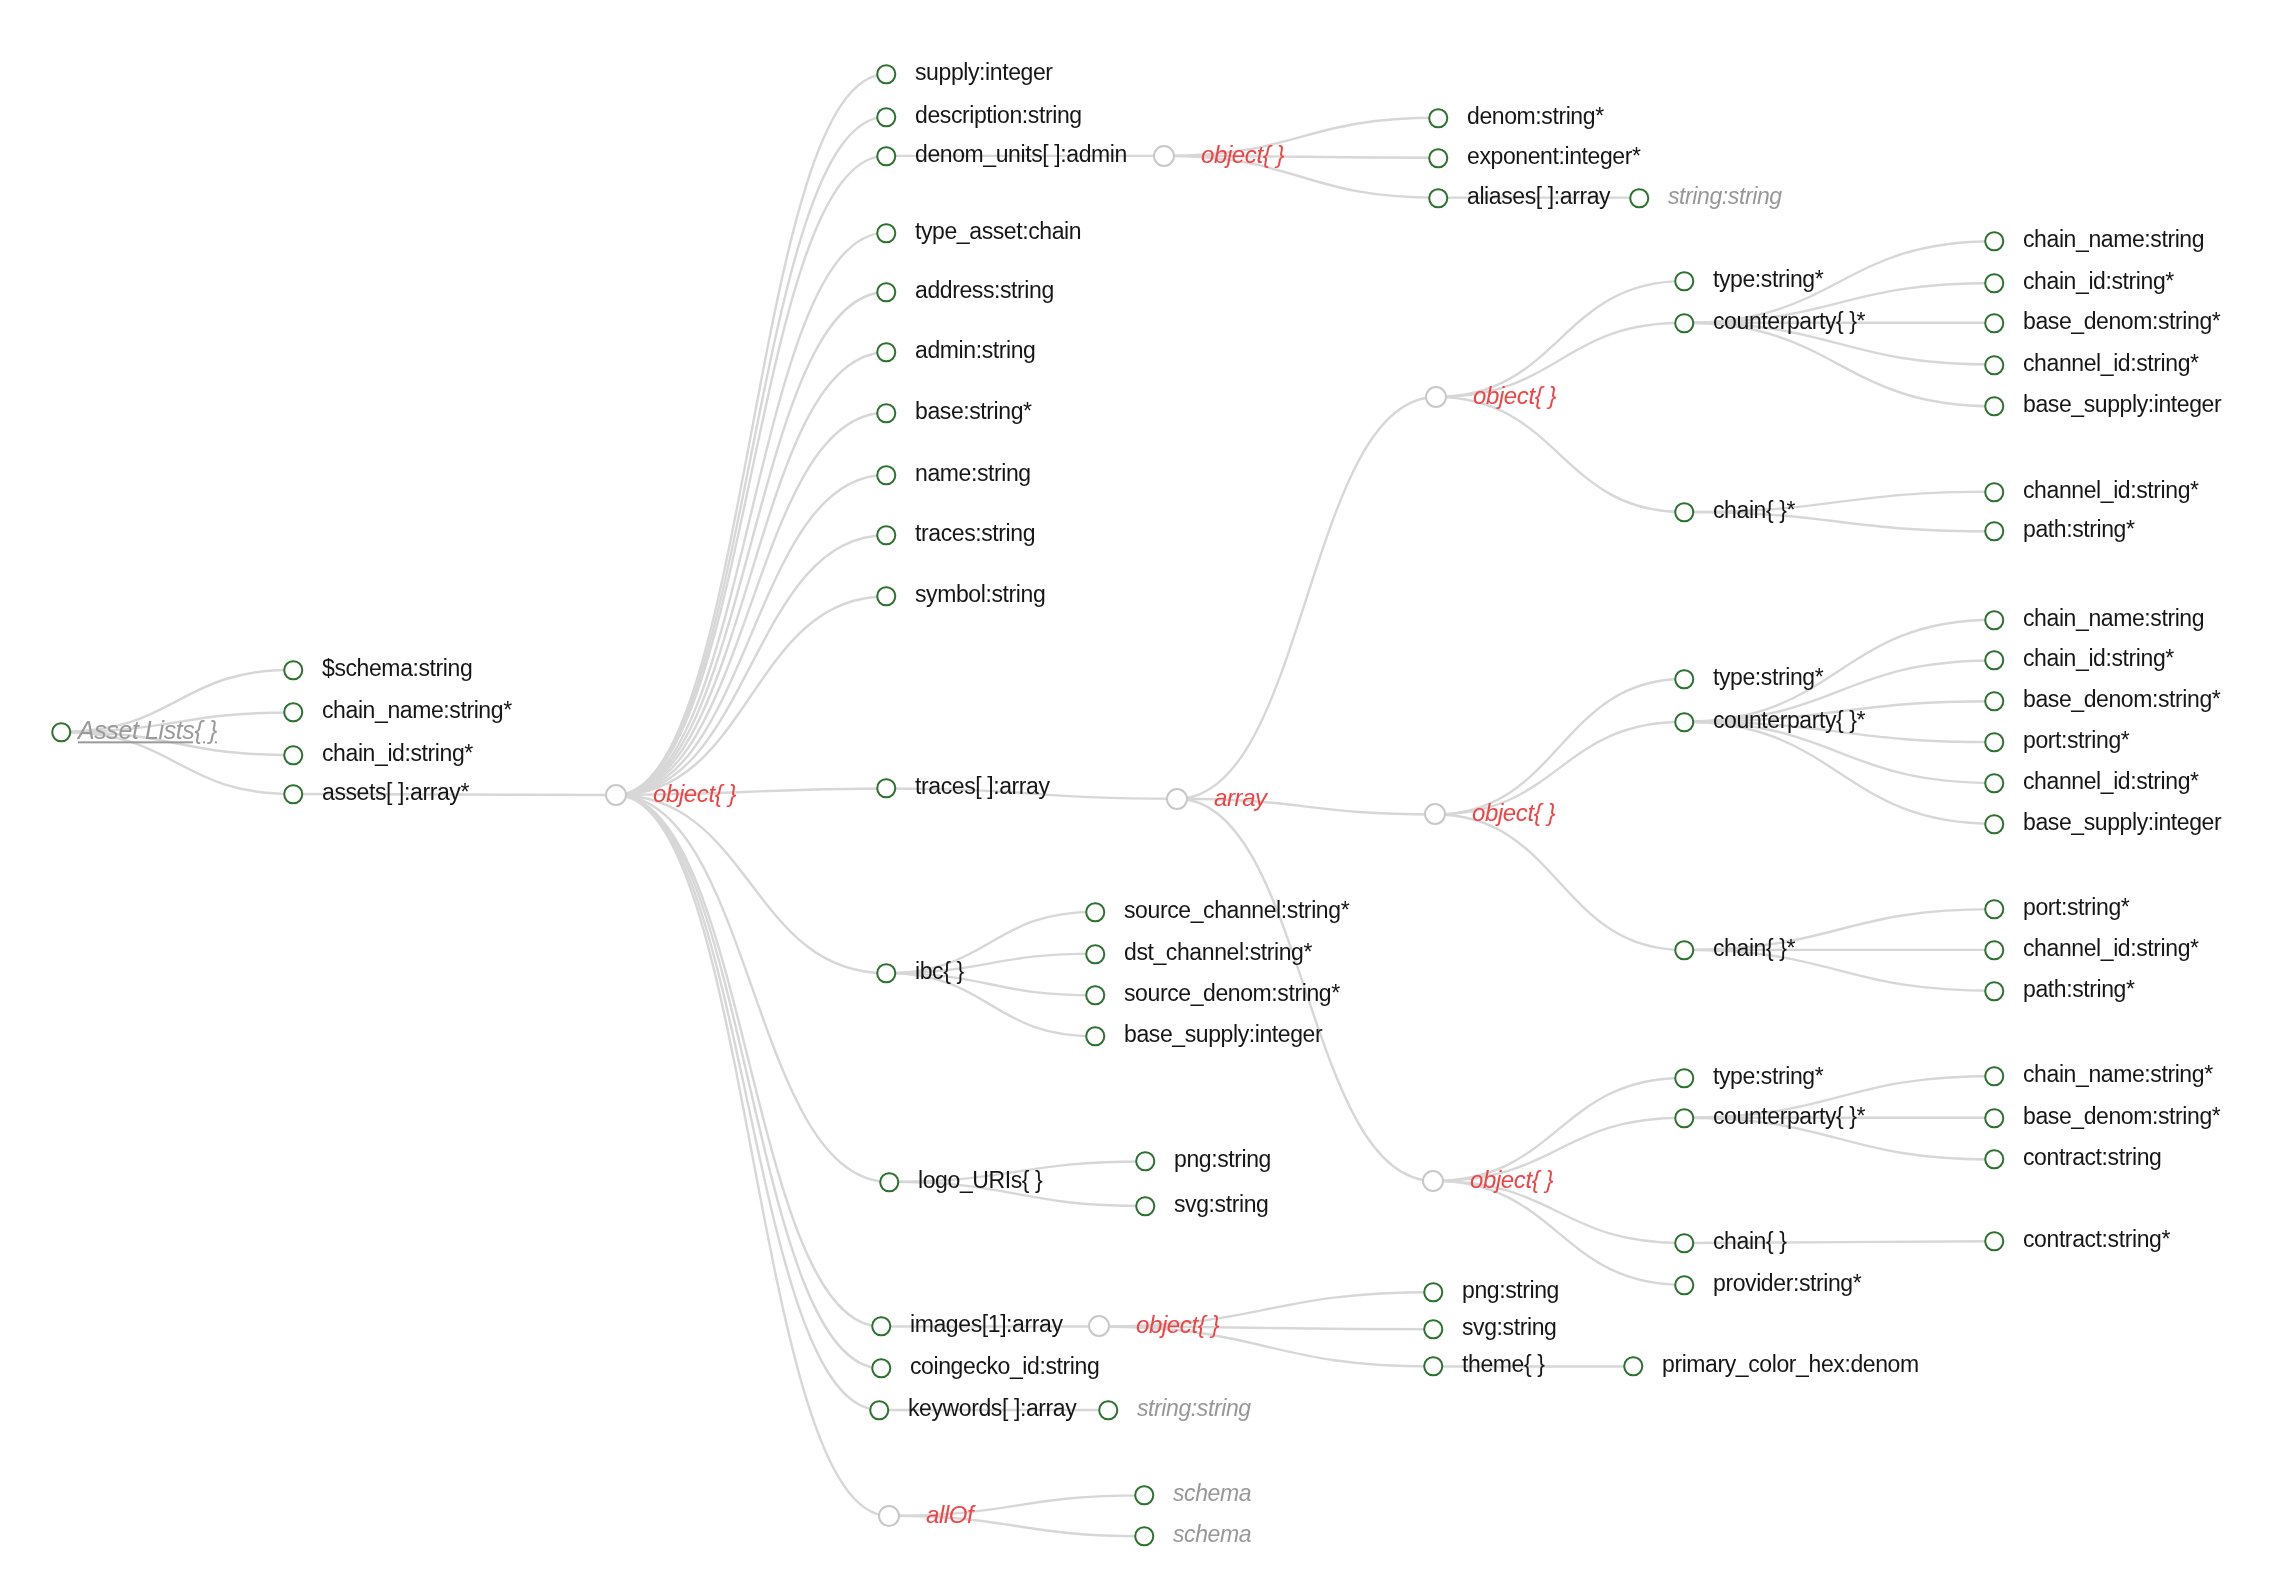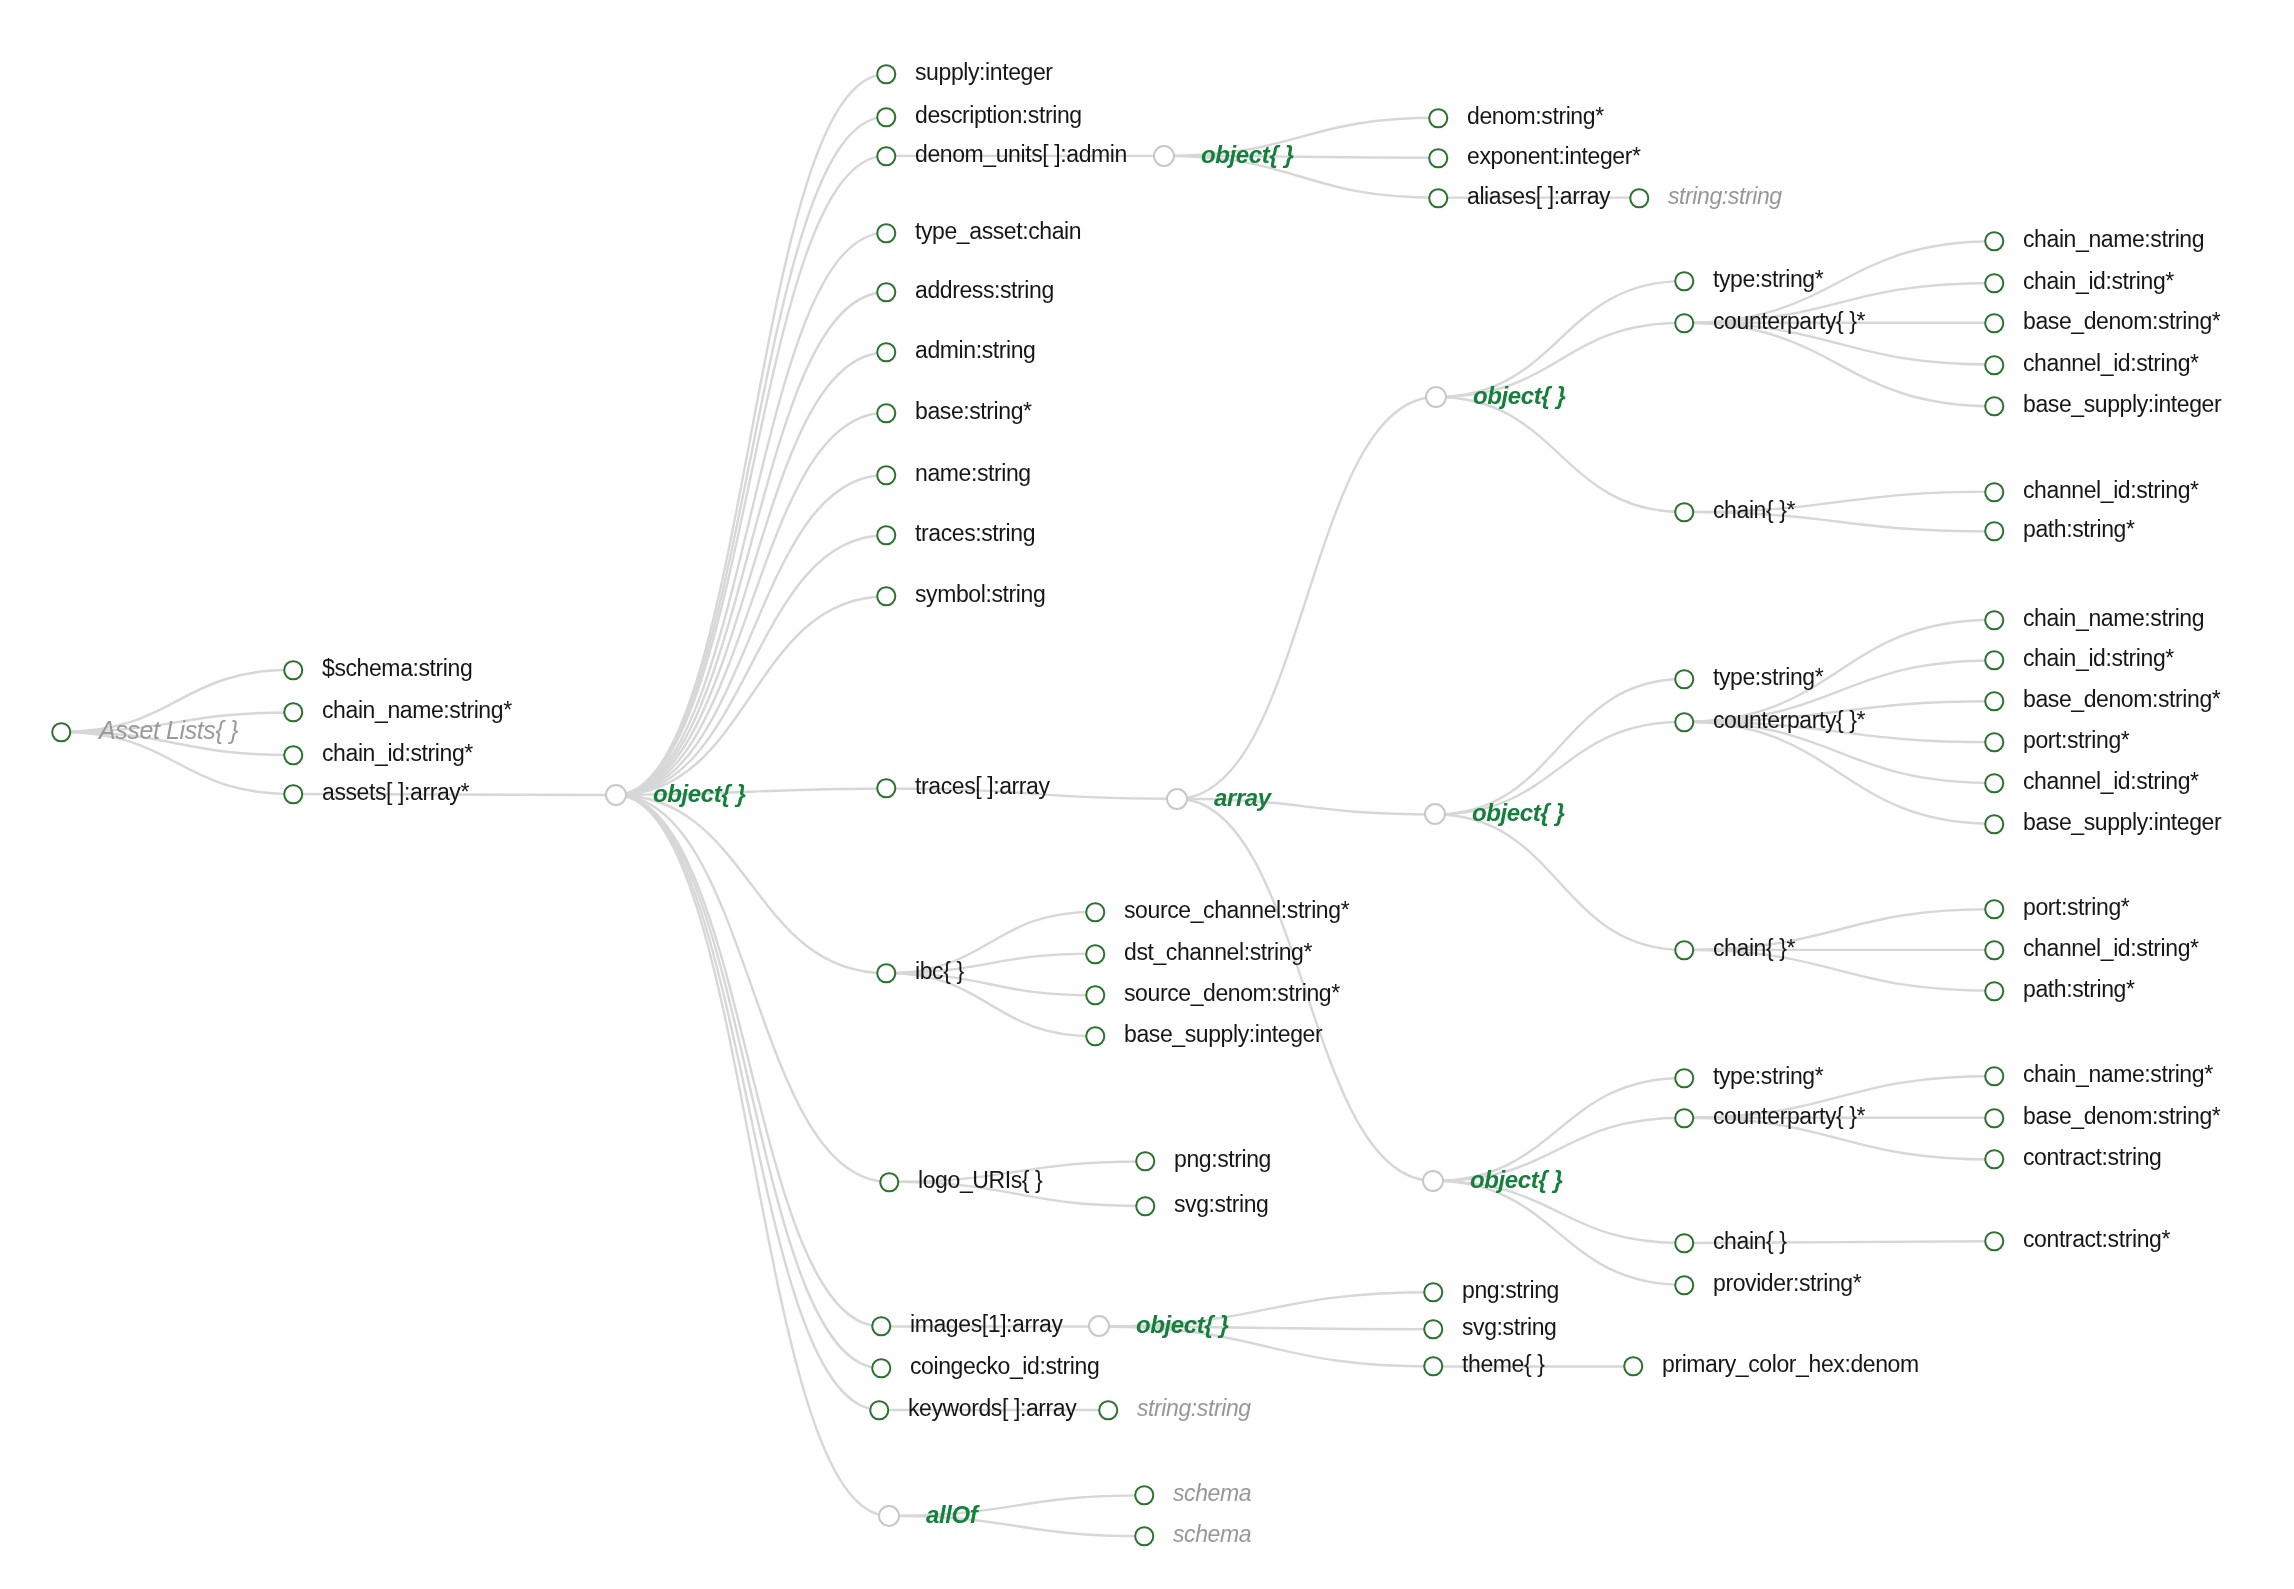--- a/index.html
+++ b/index.html
@@ -24,27 +24,27 @@
     width:22px;height:22px;border:2.8px solid #c8c8c8;
   }
   .node .label{
     position:absolute;left:29px;top:0;
     transform:translateY(-54%);
     white-space:nowrap;
     font-size:23px;letter-spacing:-0.4px;
     color:#161616;
   }
   .node.hub .label{
-    left:37px;font-size:24px;font-style:italic;font-weight:bold;color:#15803d;
+    left:37px;font-size:24px;font-style:italic;font-weight:normal;color:#ef4444;
   }
   .node.ghost .label{
     font-style:italic;color:#979797;
   }
   .node.root-label .label{
-    left:38px;font-size:25px;font-style:italic;color:#9a9a9a;
+    left:17px;font-size:25px;font-style:italic;color:#9a9a9a;text-decoration:underline;
   }
 </style>
 </head>
 <body>
 
 <div id="canvas">
   <svg id="edges" viewBox="0 0 2474 1714" xmlns="http://www.w3.org/2000/svg">
       <path d="M 66 789 C 191 789, 191 722, 316 722" stroke="#d7d7d7"></path>
       <path d="M 66 789 C 191 789, 191 768, 316 768" stroke="#d7d7d7"></path>
       <path d="M 66 789 C 191 789, 191 814, 316 814" stroke="#d7d7d7"></path>

